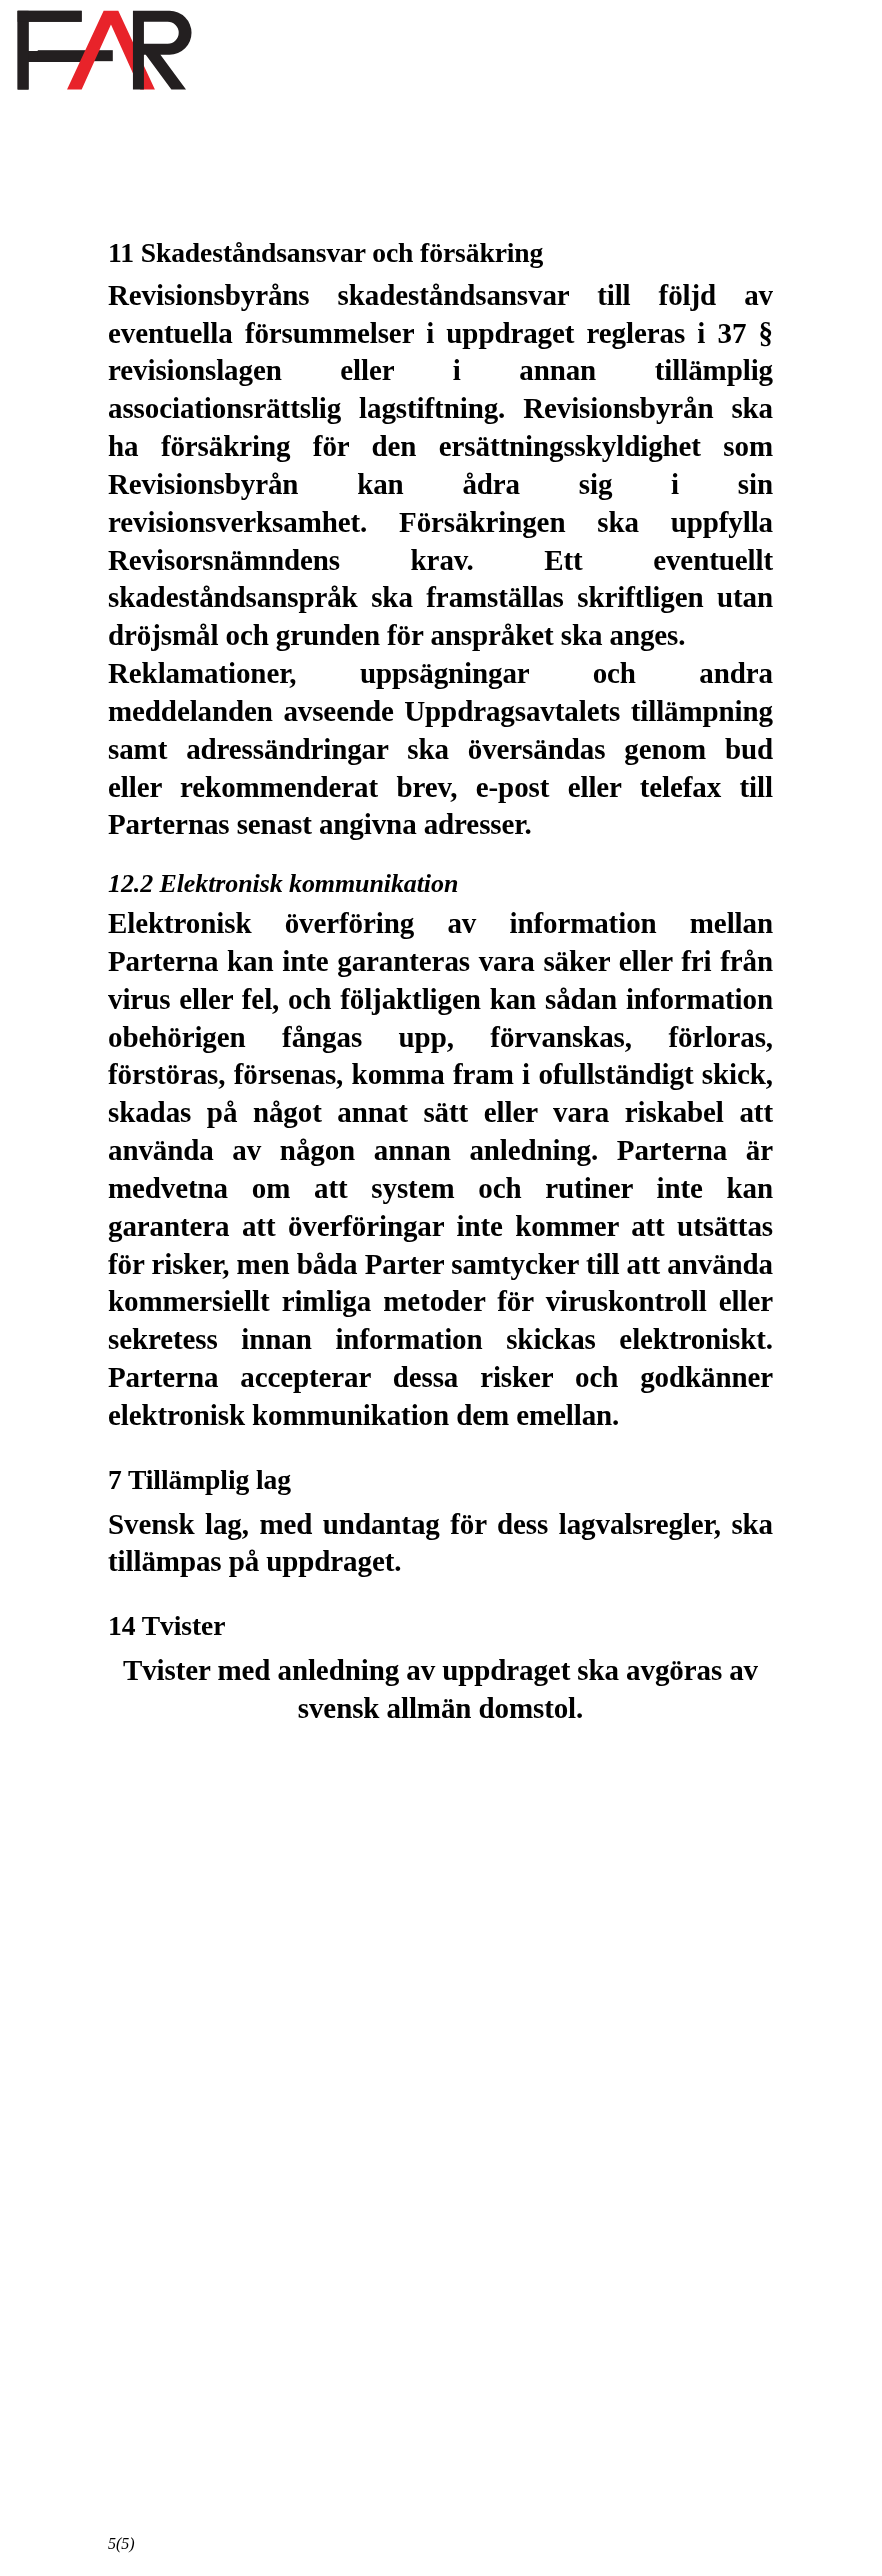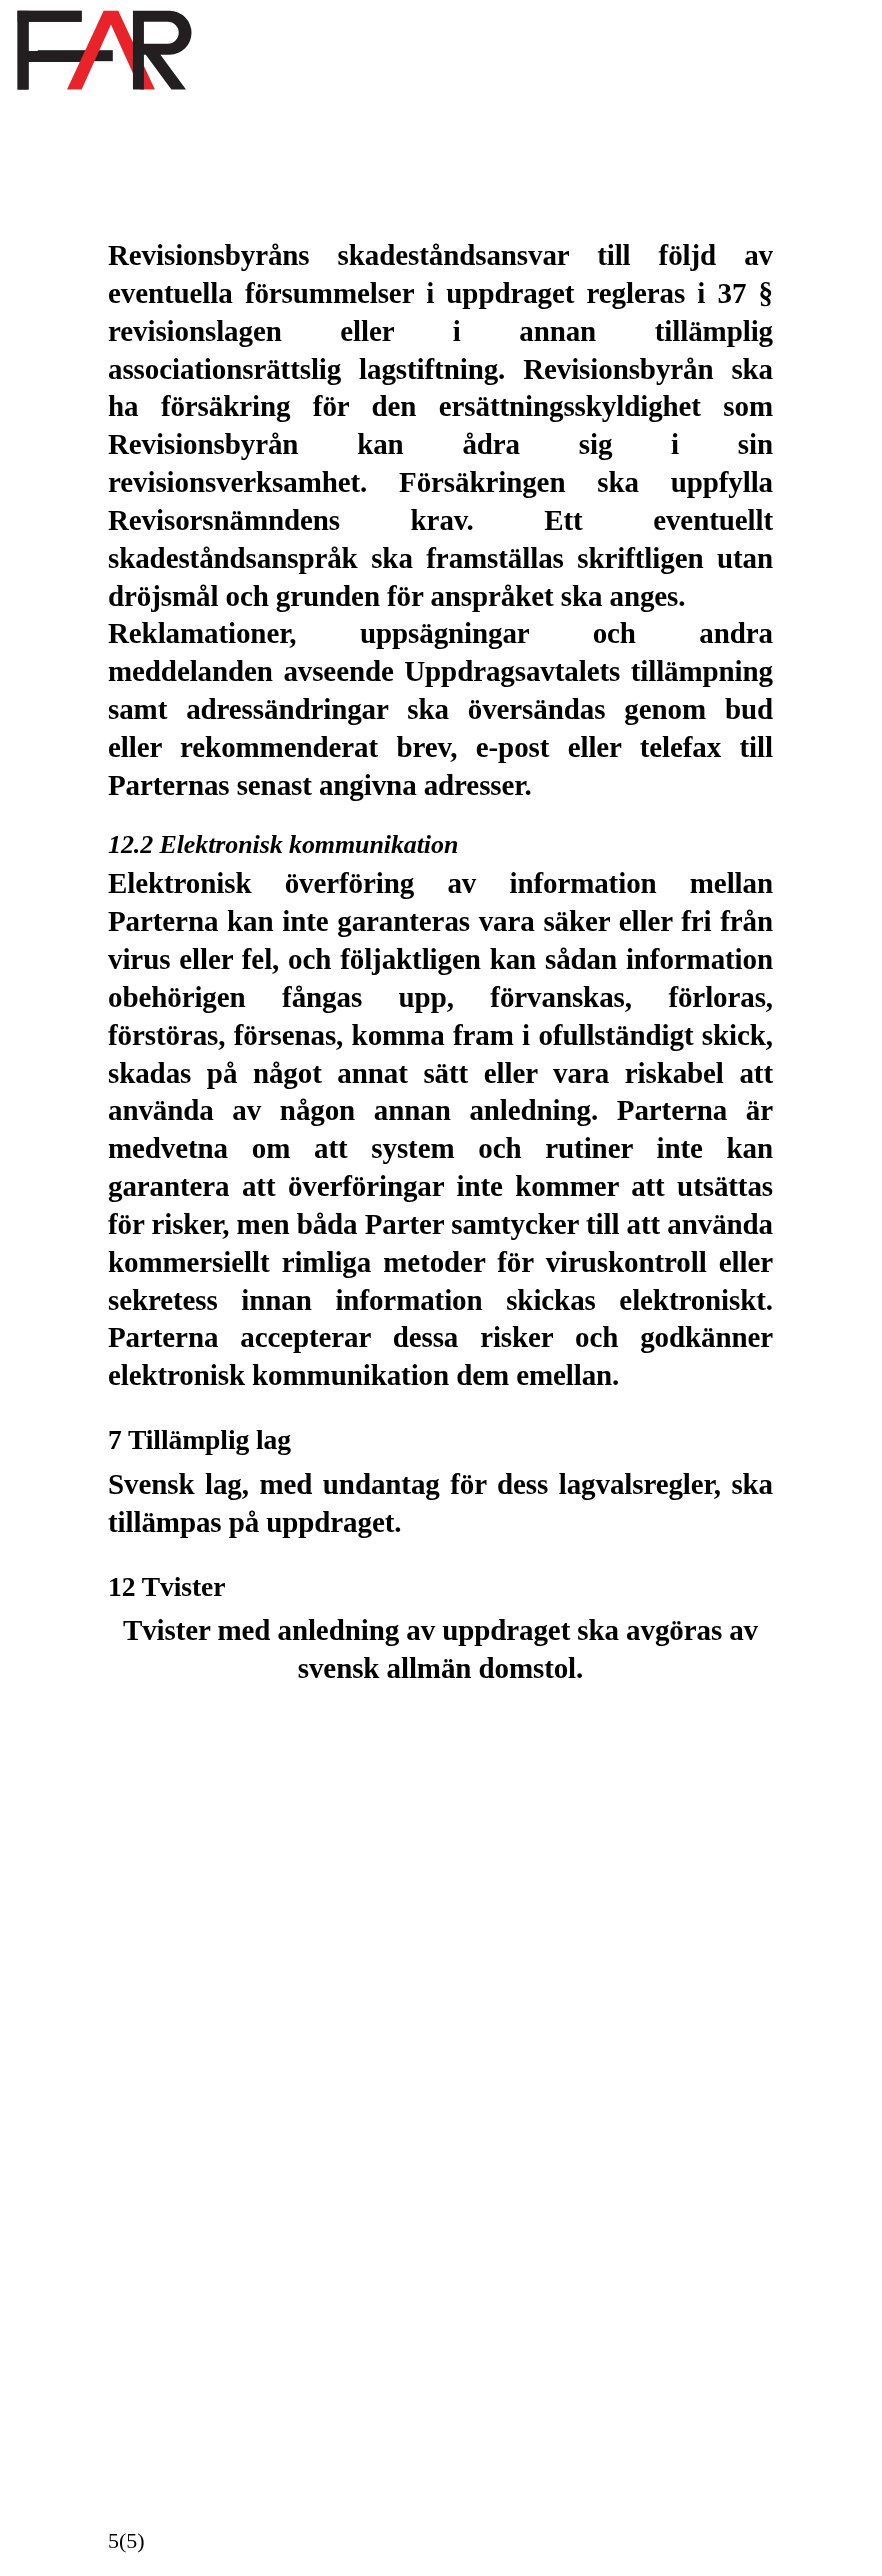--- a/index.html
+++ b/index.html
@@ -75,23 +75,24 @@
     font-weight: bold;
   }
   p.body-text.left { text-align: center; }
 
   
   .page-footer {
     position: absolute;
     left: 108px;
     bottom: 24px;
     font-family: "Liberation Serif", "DejaVu Serif", serif;
-    font-size: 22px;
+    font-size: 16px;
     line-height: 1;
     color: #000000;
+    font-style: italic;
   }
 </style>
 </head>
 <body>
 
 <div class="logo-wrap">
   <svg class="logo-svg" width="267" height="119" viewBox="0 0 290 130" aria-hidden="true">
 
     <polygon fill="#231f20" points="2,2 72,2 72,14 14,14 14,46 72,46 72,58 14,58 14,88 2,88"></polygon>
     <rect fill="#231f20" x="2" y="2" width="12" height="86"></rect>
@@ -99,30 +100,31 @@
     <rect fill="#231f20" x="24" y="45" width="82" height="12"></rect>
 
     <polygon fill="#e8232a" points="96,2 112,2 152,88 136,88 104,17 72,88 56,88"></polygon>
 
     <path fill="#231f20" d="M128,2 h40 a24,24 0 0 1 0,48 h-10 l28,38 h-16 l-28,-38 h-2 v38 h-12 z M140,14 v24 h26 a12,12 0 0 0 0,-24 z"></path>
   </svg>
 </div>
 
 <div class="page-column">
 
+  <h1 class="sec-heading">11 Skadeståndsansvar och försäkring</h1>
   <p class="body-text">Revisionsbyråns skadeståndsansvar till följd av eventuella försummelser i uppdraget regleras i 37 § revisionslagen eller i annan tillämplig associationsrättslig lagstiftning. Revisionsbyrån ska ha försäkring för den ersättningsskyldighet som Revisionsbyrån kan ådra sig i sin revisionsverksamhet. Försäkringen ska uppfylla Revisorsnämndens krav. Ett eventuellt skadeståndsanspråk ska framställas skriftligen utan dröjsmål och grunden för anspråket ska anges.</p>
 
 
   <p class="body-text">Reklamationer, uppsägningar och andra meddelanden avseende Uppdragsavtalets tillämpning samt adressändringar ska översändas genom bud eller rekommenderat brev, e-post eller telefax till Parternas senast angivna adresser.</p>
 
   <h3 class="sub-heading">12.2 Elektronisk kommunikation</h3>
   <p class="body-text">Elektronisk överföring av information mellan Parterna kan inte garanteras vara säker eller fri från virus eller fel, och följaktligen kan sådan information obehörigen fångas upp, förvanskas, förloras, förstöras, försenas, komma fram i ofullständigt skick, skadas på något annat sätt eller vara riskabel att använda av någon annan anledning. Parterna är medvetna om att system och rutiner inte kan garantera att överföringar inte kommer att utsättas för risker, men båda Parter samtycker till att använda kommersiellt rimliga metoder för viruskontroll eller sekretess innan information skickas elektroniskt. Parterna accepterar dessa risker och godkänner elektronisk kommunikation dem emellan.</p>
 
   <h2 class="sec-heading tight">7 Tillämplig lag</h2>
   <p class="body-text">Svensk lag, med undantag för dess lagvalsregler, ska tillämpas på uppdraget.</p>
 
-  <h2 class="sec-heading tight">12 Tvister</h2>
+  <h2 class="sec-heading tight">14 Tvister</h2>
   <p class="body-text left">Tvister med anledning av uppdraget ska avgöras av svensk allmän domstol.</p>
 
 </div>
 
 <div class="page-footer">5(5)</div>
 
 
 </body></html>

